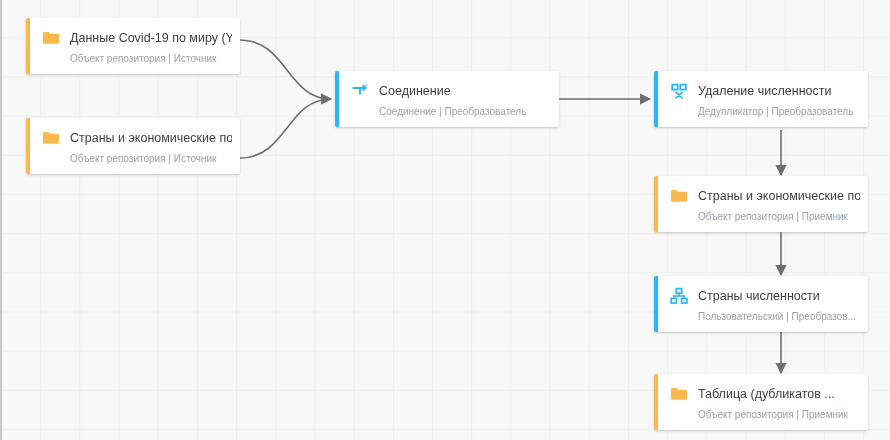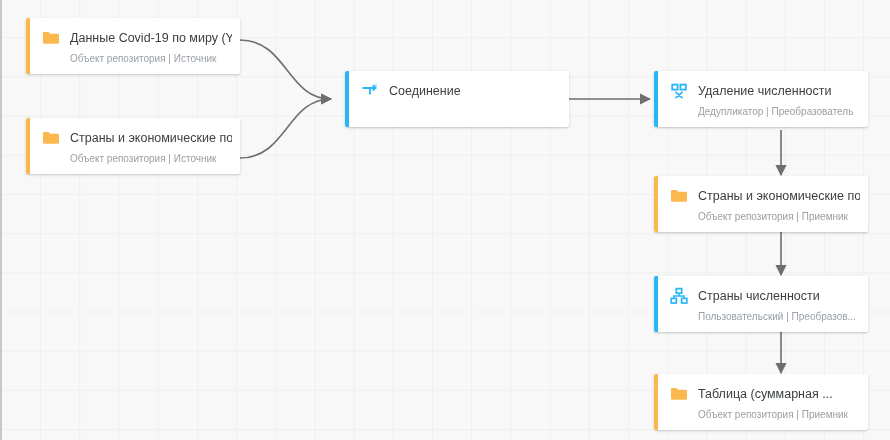--- a/index.html
+++ b/index.html
@@ -88,30 +88,31 @@
     <div class="accent src"></div>
     <div class="row titlerow">
       <svg class="icon" viewBox="0 0 18 18">
         <path d="M1 4.2 a1.2 1.2 0 0 1 1.2-1.2 H6.6 l1.5 1.7 H15.8 a1.2 1.2 0 0 1 1.2 1.2 V13.6 a1.2 1.2 0 0 1 -1.2 1.2 H2.2 A1.2 1.2 0 0 1 1 13.6 Z" fill="#fab84e"></path>
       </svg>
       <span class="title">Страны и экономические пок...</span>
     </div>
     <div class="subtitle">Объект репозитория | Источник</div>
   </div>
 
-  <div class="node" style="left:343px;top:71px;width:224px;height:56px;">
+  <div class="node" style="left:333px;top:71px;width:224px;height:56px;">
     <div class="accent tr"></div>
     <div class="row titlerow">
       <svg class="icon" viewBox="0 0 18 18">
         <path d="M2.5 6.0 H9.0 V11.5" fill="none" stroke="#29b6f6" stroke-width="1.8" stroke-linecap="square"></path>
         <path d="M9.0 6.0 L14.2 6.0 M12.3 3.9 L14.6 6.0 L12.3 8.1" fill="none" stroke="#29b6f6" stroke-width="1.8" stroke-linecap="square"></path>
         <path d="M13.4 3.2 l1.6 0 0 1.6" fill="none" stroke="#7fd4fa" stroke-width="1.4"></path>
       </svg>
       <span class="title">Соединение</span>
     </div>
+    <div class="subtitle">Соединение | Преобразователь</div>
   </div>
 
   <div class="node" style="left:652px;top:71px;width:214px;height:56px;">
     <div class="accent tr"></div>
     <div class="row titlerow">
       <svg class="icon" viewBox="0 0 18 18">
         <rect x="2.2" y="2.6" width="5.4" height="5.0" fill="none" stroke="#29b6f6" stroke-width="1.8"></rect>
         <rect x="10.4" y="2.6" width="5.4" height="5.0" fill="none" stroke="#29b6f6" stroke-width="1.8"></rect>
         <path d="M6.0 10.4 L12.0 15.6 M12.0 10.4 L6.0 15.6" fill="none" stroke="#29b6f6" stroke-width="1.8" stroke-linecap="round"></path>
       </svg>
@@ -144,18 +145,18 @@
     </div>
     <div class="subtitle">Пользовательский | Преобразов...</div>
   </div>
 
   <div class="node" style="left:652px;top:374px;width:214px;height:56px;">
     <div class="accent src"></div>
     <div class="row titlerow">
       <svg class="icon" viewBox="0 0 18 18">
         <path d="M1 4.2 a1.2 1.2 0 0 1 1.2-1.2 H6.6 l1.5 1.7 H15.8 a1.2 1.2 0 0 1 1.2 1.2 V13.6 a1.2 1.2 0 0 1 -1.2 1.2 H2.2 A1.2 1.2 0 0 1 1 13.6 Z" fill="#fab84e"></path>
       </svg>
-      <span class="title">Таблица (суммарная ...</span>
+      <span class="title">Таблица (дубликатов ...</span>
     </div>
     <div class="subtitle">Объект репозитория | Приемник</div>
   </div>
 
 </div>
 
 </body></html>

